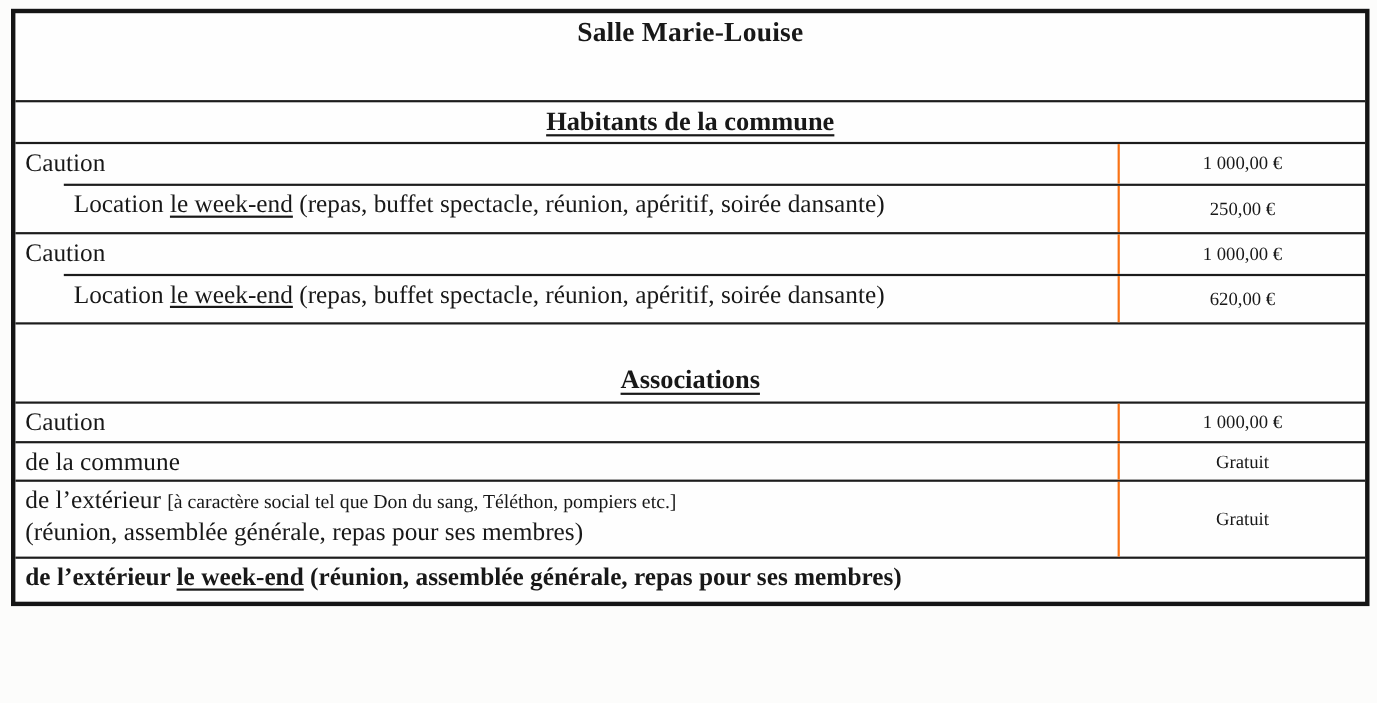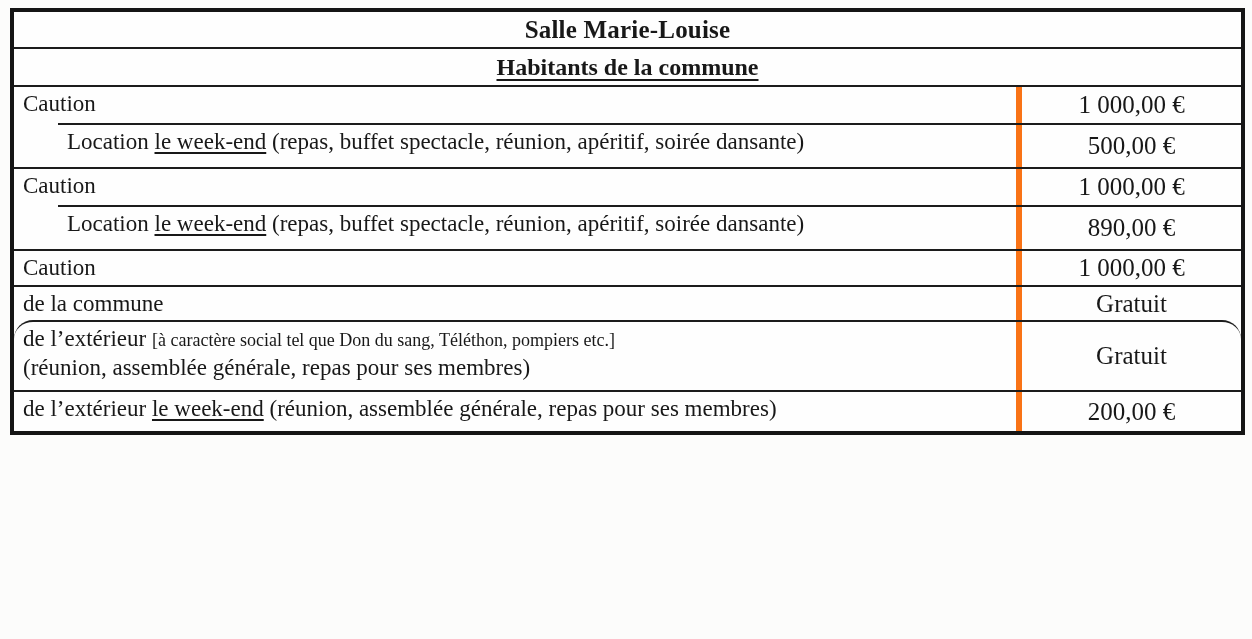--- a/index.html
+++ b/index.html
@@ -29,57 +29,57 @@
     flex: 1 1 auto;
     display: flex;
     flex-direction: column;
     justify-content: flex-start;
     padding: 2px 10px 2px 9px;
     font-size: 23px;
     line-height: 1.28;
   }
   .price-cell {
     flex: 0 0 225px;
-    border-left: 6px solid #f97316;
+    border-left: 2px solid #f97316;
     display: flex;
     align-items: center;
     justify-content: center;
-    font-size: 25px;
+    font-size: 17px;
   }
   .full-cell {
     flex: 1 1 auto;
     display: flex;
     align-items: center;
     justify-content: center;
   }
   .row-title { height: 35px; }
   .row-title .full-cell {
     font-size: 25px;
     font-weight: bold;
     letter-spacing: 0.2px;
   }
-  .row-heading { height: 36px; }
+  .row-heading { height: 36px; margin-top: 44px; }
   .row-tall { height: 70px; }
   .row-tall .full-cell {
     align-items: flex-end;
     padding-bottom: 5px;
   }
   .heading-text {
     font-size: 24px;
     font-weight: bold;
     text-decoration: underline;
     text-decoration-thickness: 2px;
     text-underline-offset: 4px;
   }
   .row-h36 { height: 36px; }
   .row-h42 { height: 42px; margin-left: 44px; }
   .row-h34 { height: 34px; }
   .row-h33 { height: 33px; gap: 41px; }
-  .row-h68 { height: 68px; border-radius: 19px; }
-  .row-h39 { height: 39px; }
+  .row-h68 { height: 68px; }
+  .row-h39 { height: 39px; font-weight: bold; }
   .row-h41 { height: 41px; }
   .u {
     text-decoration: underline;
     text-decoration-thickness: 2px;
     text-underline-offset: 3px;
   }
   .small-note { font-size: 18px; }
   .lbl-line { white-space: nowrap; }
 </style>
 </head>
@@ -106,43 +106,48 @@
     <div class="cell price-cell">
       <span>1 000,00 €</span>
     </div>
   </div>
 
   <div class="row row-h42">
     <div class="cell label-cell">
       <span class="lbl-line"><span>Location </span><span class="u">le week-end</span><span> (repas, buffet spectacle, réunion, apéritif, soirée dansante)</span></span>
     </div>
     <div class="cell price-cell">
-      <span>500,00 €</span>
+      <span>250,00 €</span>
     </div>
   </div>
 
 
   <div class="row row-h36">
     <div class="cell label-cell">
       <span class="lbl-line">Caution</span>
     </div>
     <div class="cell price-cell">
       <span>1 000,00 €</span>
     </div>
   </div>
 
   <div class="row row-h42">
     <div class="cell label-cell">
       <span class="lbl-line"><span>Location </span><span class="u">le week-end</span><span> (repas, buffet spectacle, réunion, apéritif, soirée dansante)</span></span>
     </div>
     <div class="cell price-cell">
-      <span>890,00 €</span>
+      <span>620,00 €</span>
     </div>
   </div>
 
+  <div class="row row-tall">
+    <div class="cell full-cell">
+      <span class="heading-text">Associations</span>
+    </div>
+  </div>
 
   <div class="row row-h34">
     <div class="cell label-cell">
       <span class="lbl-line">Caution</span>
     </div>
     <div class="cell price-cell">
       <span>1 000,00 €</span>
     </div>
   </div>
 
@@ -162,19 +167,16 @@
     </div>
     <div class="cell price-cell">
       <span>Gratuit</span>
     </div>
   </div>
 
   <div class="row row-h39">
     <div class="cell label-cell">
       <span class="lbl-line"><span>de l’extérieur </span><span class="u">le week-end</span><span> (réunion, assemblée générale, repas pour ses membres)</span></span>
     </div>
-    <div class="cell price-cell">
-      <span>200,00 €</span>
-    </div>
   </div>
 
 
 </div>
 
 </body></html>

